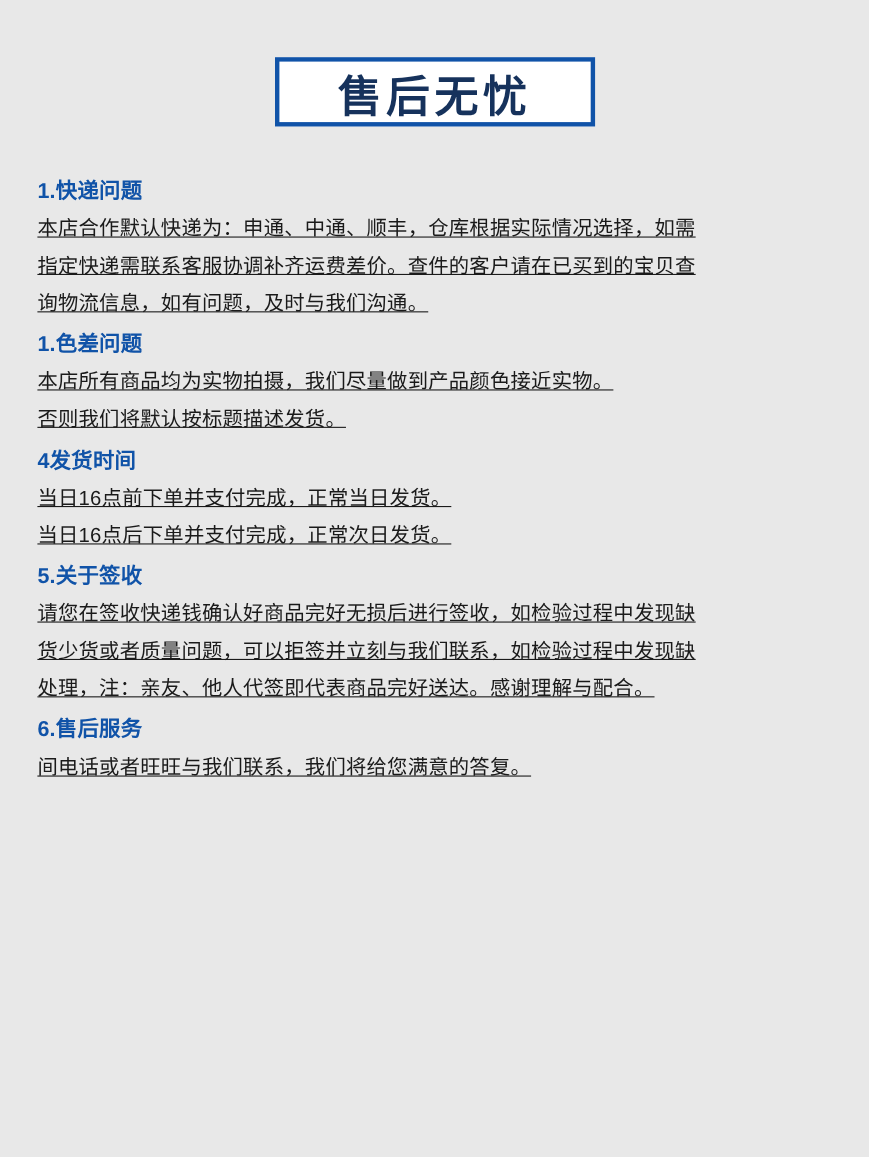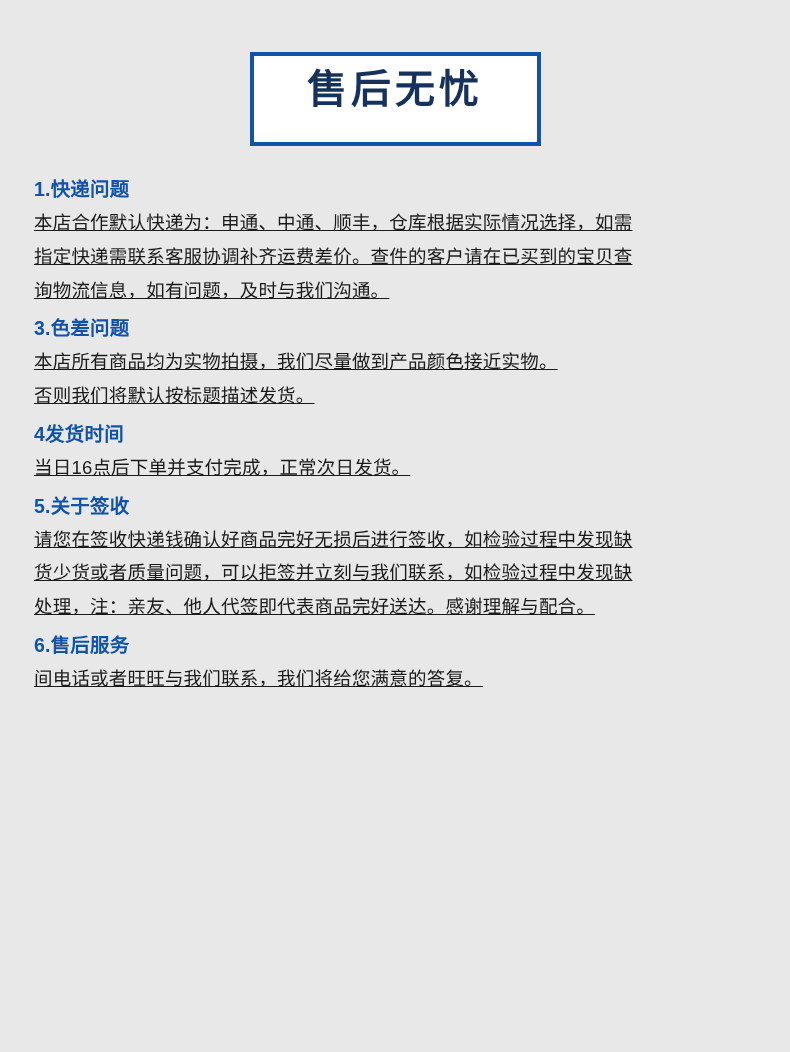--- a/index.html
+++ b/index.html
@@ -22,34 +22,34 @@
     padding: 0 34px;
   }
   .title-wrap {
     display: flex;
     justify-content: center;
     padding-top: 52px;
   }
   .title-box {
     border: 4px solid #1053a8;
     background: #ffffff;
-    padding: 12px 34px 32px 34px;
+    padding: 12px 34px 1px 34px;
     min-width: 215px;
     text-align: center;
   }
   .title-text {
     font-family: "DejaVu Sans", "Liberation Sans", sans-serif;
     font-size: 40px;
     font-weight: bold;
     letter-spacing: 4px;
     color: #16325c;
     line-height: 1.05;
   }
   .content {
-    padding-top: 22px;
+    padding-top: 38px;
   }
   .section {
     margin-bottom: 0;
   }
   .sec-heading {
     color: #1053a8;
     font-size: 19.5px;
     font-weight: bold;
     line-height: 1.55;
     margin: 6px 0 2px 0;
@@ -84,35 +84,36 @@
     <div class="section">
       <div class="sec-heading">1.快递问题</div>
       <div class="sec-body">
         <span class="line">本店合作默认快递为：申通、中通、顺丰，仓库根据实际情况选择，如需</span>
         <span class="line">指定快递需联系客服协调补齐运费差价。查件的客户请在已买到的宝贝查</span>
         <span class="line">询物流信息，如有问题，及时与我们沟通。</span>
       </div>
     </div>
 
     <div class="section">
-      <div class="sec-heading">3.色差问题</div>
+      <div class="sec-heading">1.色差问题</div>
       <div class="sec-body">
         <span class="line">本店所有商品均为实物拍摄，我们尽量做到产品颜色接近实物。</span>
       </div>
     </div>
 
     <div class="section">
       <div class="sec-body">
         <span class="line">否则我们将默认按标题描述发货。</span>
       </div>
     </div>
 
     <div class="section">
       <div class="sec-heading">4发货时间</div>
       <div class="sec-body">
+        <span class="line">当日16点前下单并支付完成，正常当日发货。</span>
         <span class="line">当日16点后下单并支付完成，正常次日发货。</span>
       </div>
     </div>
 
     <div class="section">
       <div class="sec-heading">5.关于签收</div>
       <div class="sec-body">
         <span class="line">请您在签收快递钱确认好商品完好无损后进行签收，如检验过程中发现缺</span>
         <span class="line">货少货或者质量问题，可以拒签并立刻与我们联系，如检验过程中发现缺</span>
         <span class="line">处理，注：亲友、他人代签即代表商品完好送达。感谢理解与配合。</span>

